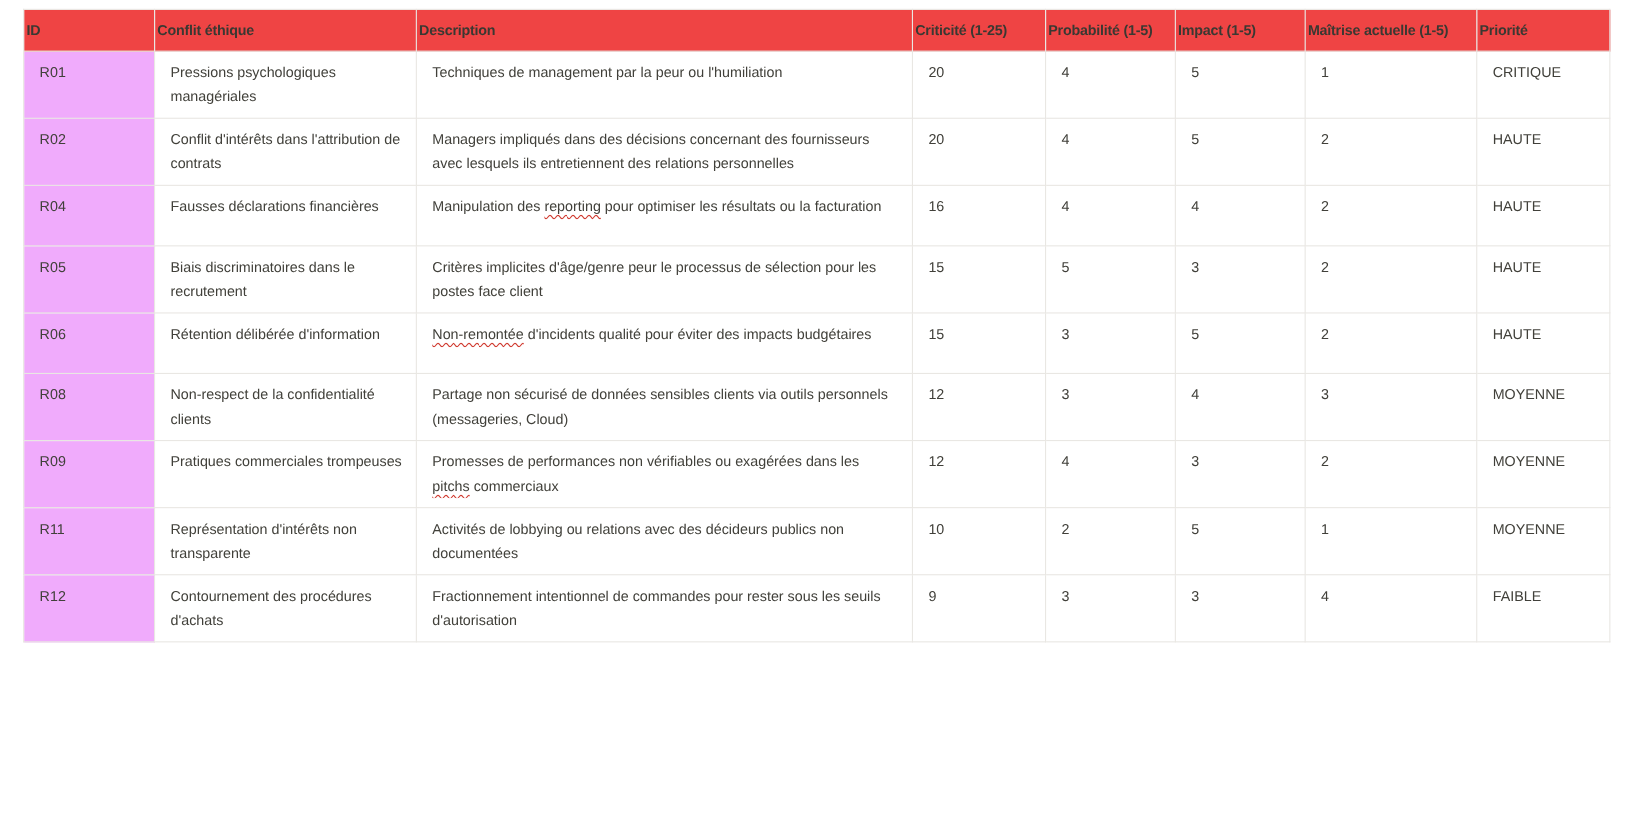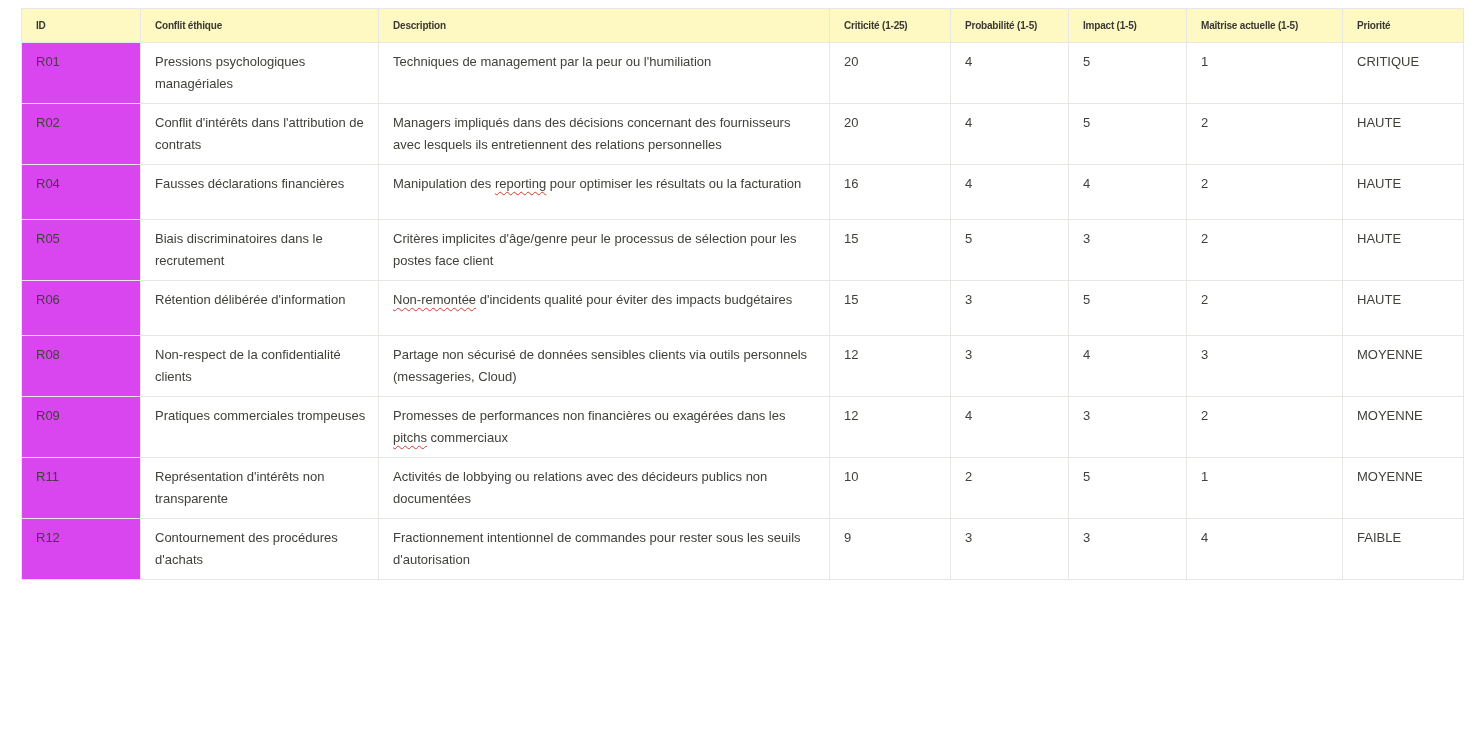--- a/index.html
+++ b/index.html
@@ -24,36 +24,36 @@
     table-layout: fixed;
     width: 1442px;
     font-size: 13px;
   }
   .risk-table th, .risk-table td {
     border: 1px solid #e9e7e3;
     text-align: left;
     vertical-align: top;
   }
   .risk-table th {
-    background: #fef9c3;
+    background: #ef4444;
     font-weight: 600;
-    font-size: 10px;
+    font-size: 13px;
     letter-spacing: -0.2px;
     white-space: nowrap;
-    padding: 11px 4px 11px 14px;
+    padding: 11px 4px 11px 2px;
     color: #3a3832;
   }
   .risk-table td {
     background: #ffffff;
     padding: 8px 12px 8px 14px;
     line-height: 22px;
     color: #41403a;
   }
   .risk-table td.id-cell {
-    background: #d946ef;
+    background: #f0abfc;
   }
   .risk-table tbody tr {
     height: 55px;
   }
   .risk-table tbody tr:last-child {
     height: 36px;
   }
   .misspelled {
     text-decoration-line: underline;
     text-decoration-style: wavy;
@@ -148,21 +148,21 @@
             <td><span>Partage non sécurisé de données sensibles clients via outils personnels (messageries, Cloud)</span></td>
             <td>12</td>
             <td>3</td>
             <td>4</td>
             <td>3</td>
             <td>MOYENNE</td>
           </tr>
           <tr>
             <td class="id-cell">R09</td>
             <td>Pratiques commerciales trompeuses</td>
-            <td><span>Promesses de performances non financières ou exagérées dans les </span><span class="misspelled">pitchs</span><span> commerciaux</span></td>
+            <td><span>Promesses de performances non vérifiables ou exagérées dans les </span><span class="misspelled">pitchs</span><span> commerciaux</span></td>
             <td>12</td>
             <td>4</td>
             <td>3</td>
             <td>2</td>
             <td>MOYENNE</td>
           </tr>
           <tr>
             <td class="id-cell">R11</td>
             <td>Représentation d'intérêts non transparente</td>
             <td><span>Activités de lobbying ou relations avec des décideurs publics non documentées</span></td>

